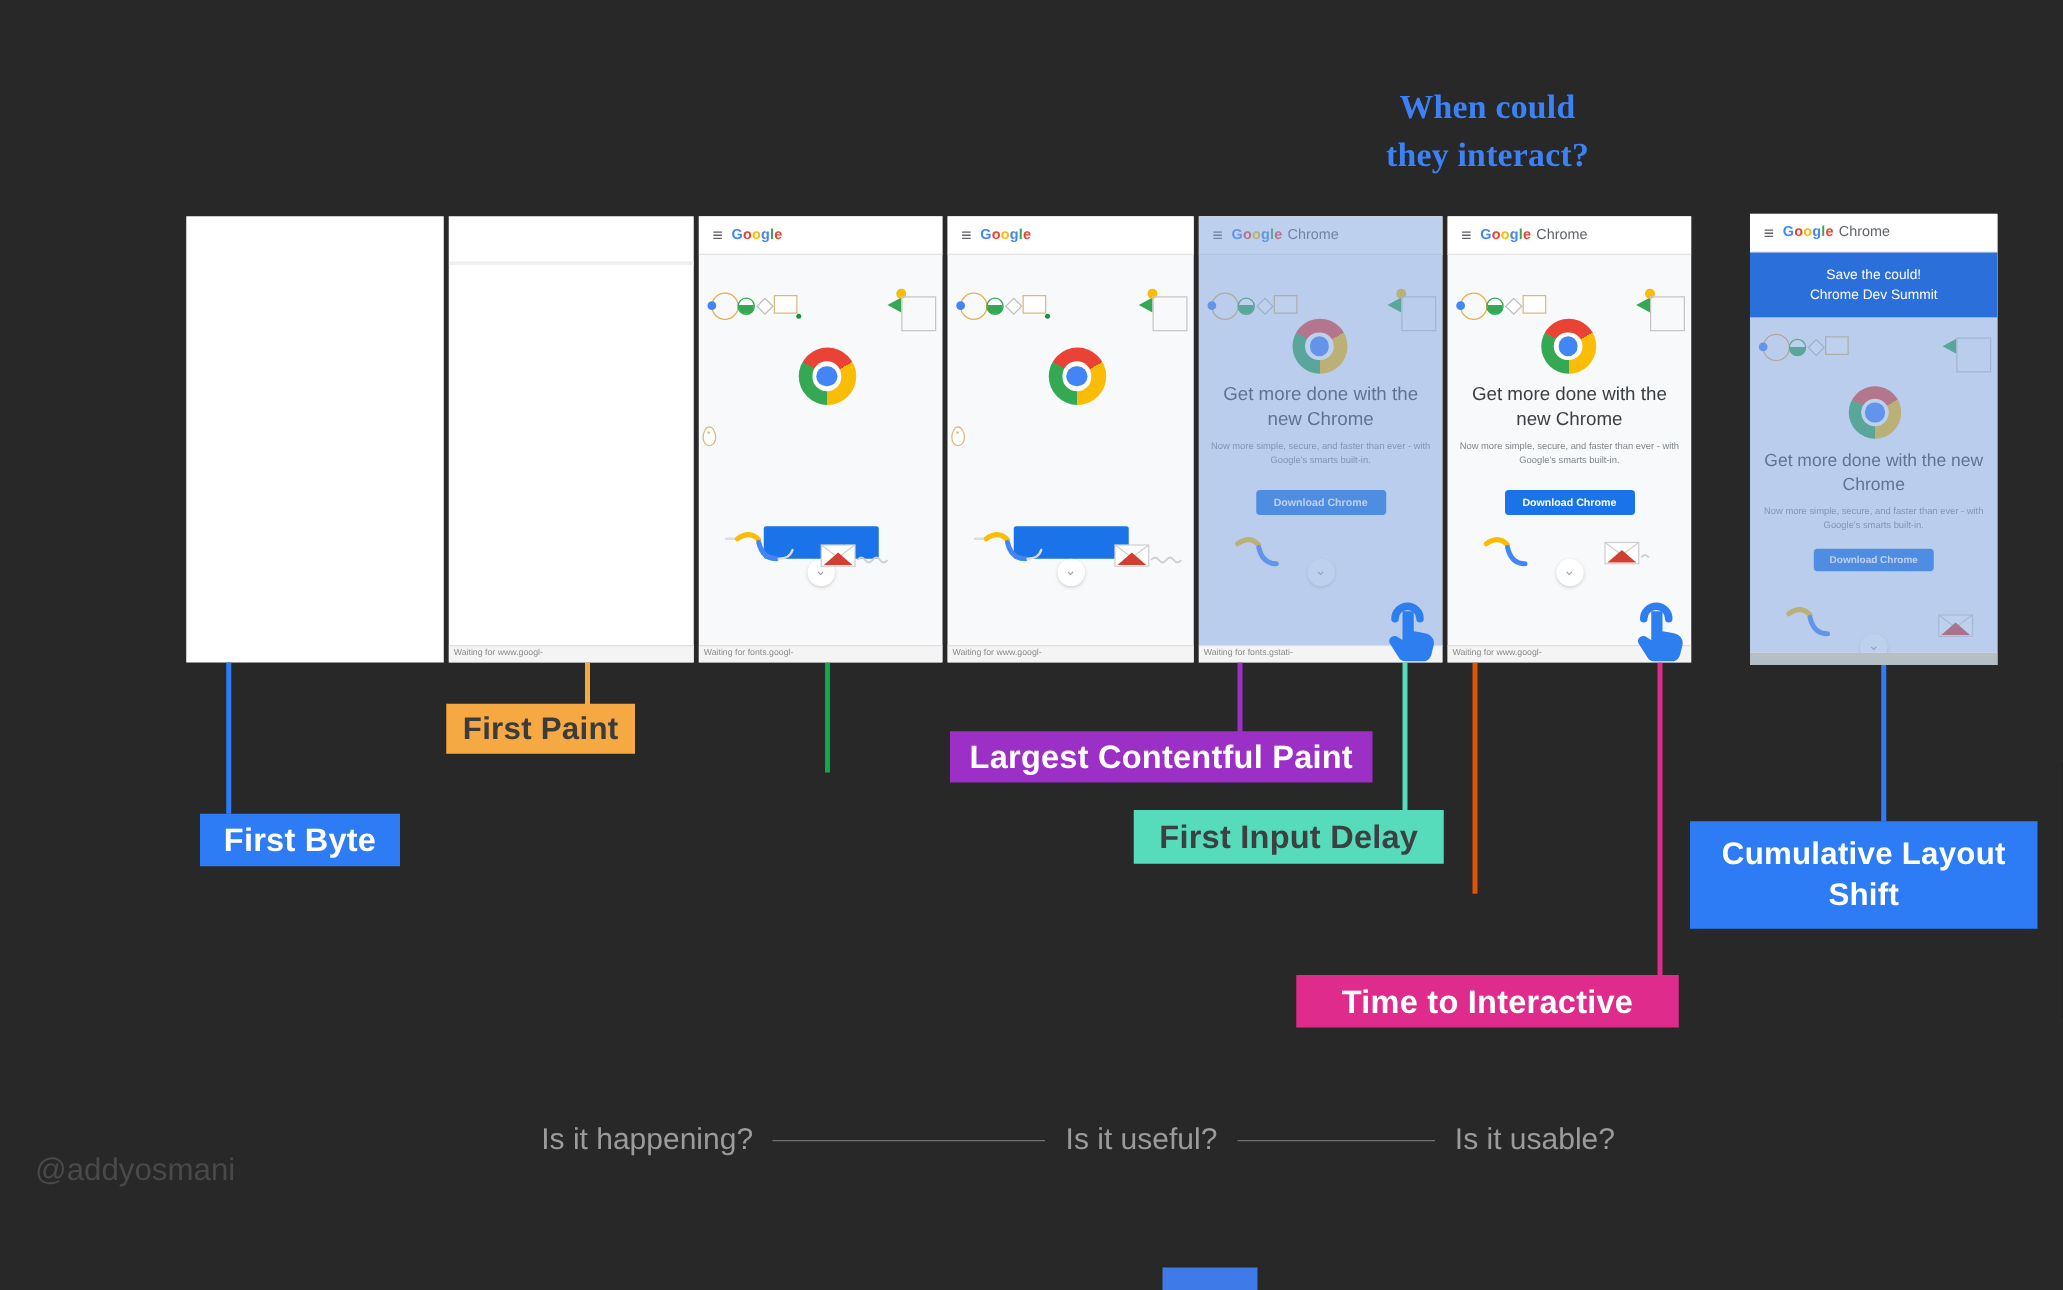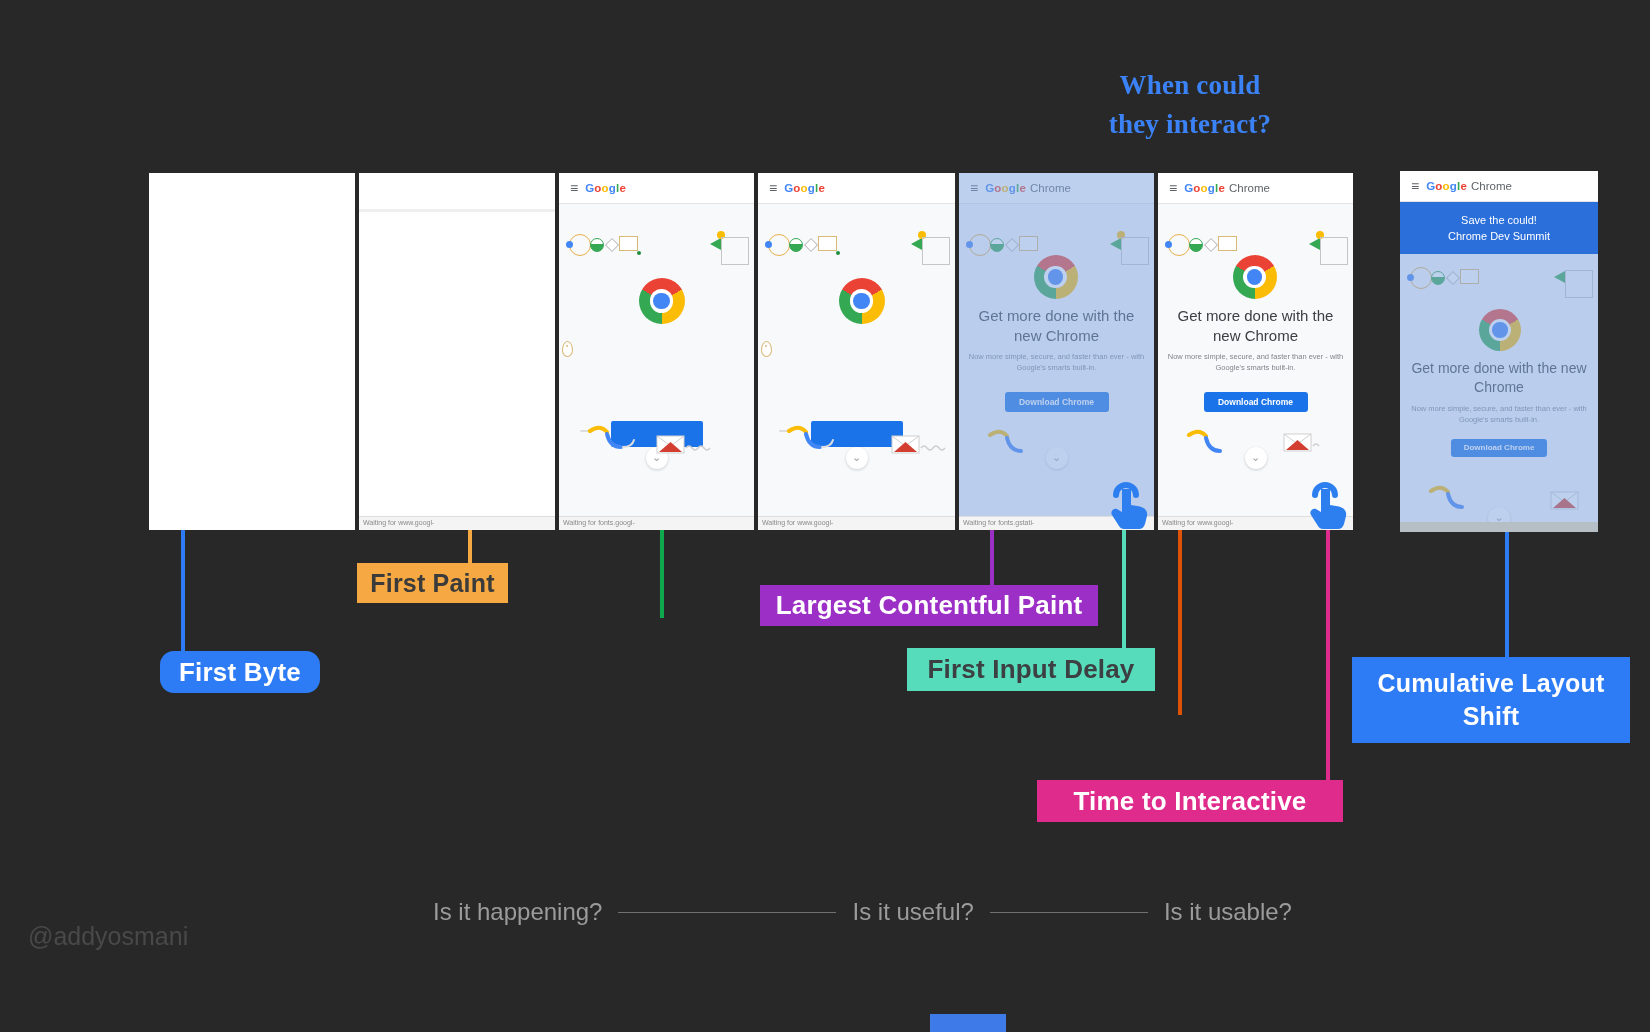--- a/index.html
+++ b/index.html
@@ -316,21 +316,21 @@
 
   <div class="cl l0" style="background: rgb(46, 124, 245);"></div>
   <div class="cl l1" style="background: rgb(246, 169, 66);"></div>
   <div class="cl l2" style="background: rgb(15, 169, 77);"></div>
   <div class="cl l3" style="background: rgb(156, 47, 197);"></div>
   <div class="cl l4" style="background: rgb(86, 220, 186);"></div>
   <div class="cl l5" style="background: rgb(223, 83, 6);"></div>
   <div class="cl l6" style="background: rgb(223, 43, 140);"></div>
   <div class="cl l7" style="background: rgb(46, 124, 245);"></div>
 
-  <div class="metric m0" style="background: rgb(46, 124, 245); color: rgb(255, 255, 255); border-radius: 14px;">First Byte</div>
+  <div class="metric m0" style="background: rgb(46, 124, 245); color: rgb(255, 255, 255);">First Byte</div>
   <div class="metric m1" style="background: rgb(246, 169, 66); color: rgb(59, 59, 59);">First Paint</div>
   <div class="metric m4" style="background: rgb(86, 220, 186); color: rgb(60, 64, 67);">First Input Delay</div>
   <div class="metric m3" style="background: rgb(156, 47, 197); color: rgb(255, 255, 255);">Largest Contentful Paint</div>
   <div class="metric m6" style="background: rgb(223, 43, 140); color: rgb(255, 255, 255);">Time to Interactive</div>
   <div class="metric m7" style="background: rgb(46, 124, 245); color: #ffffff;">Cumulative Layout Shift</div>
 
   <div class="caps">
     <span>Is it happening?</span>
     <span class="capline cline1"></span>
     <span>Is it useful?</span>

